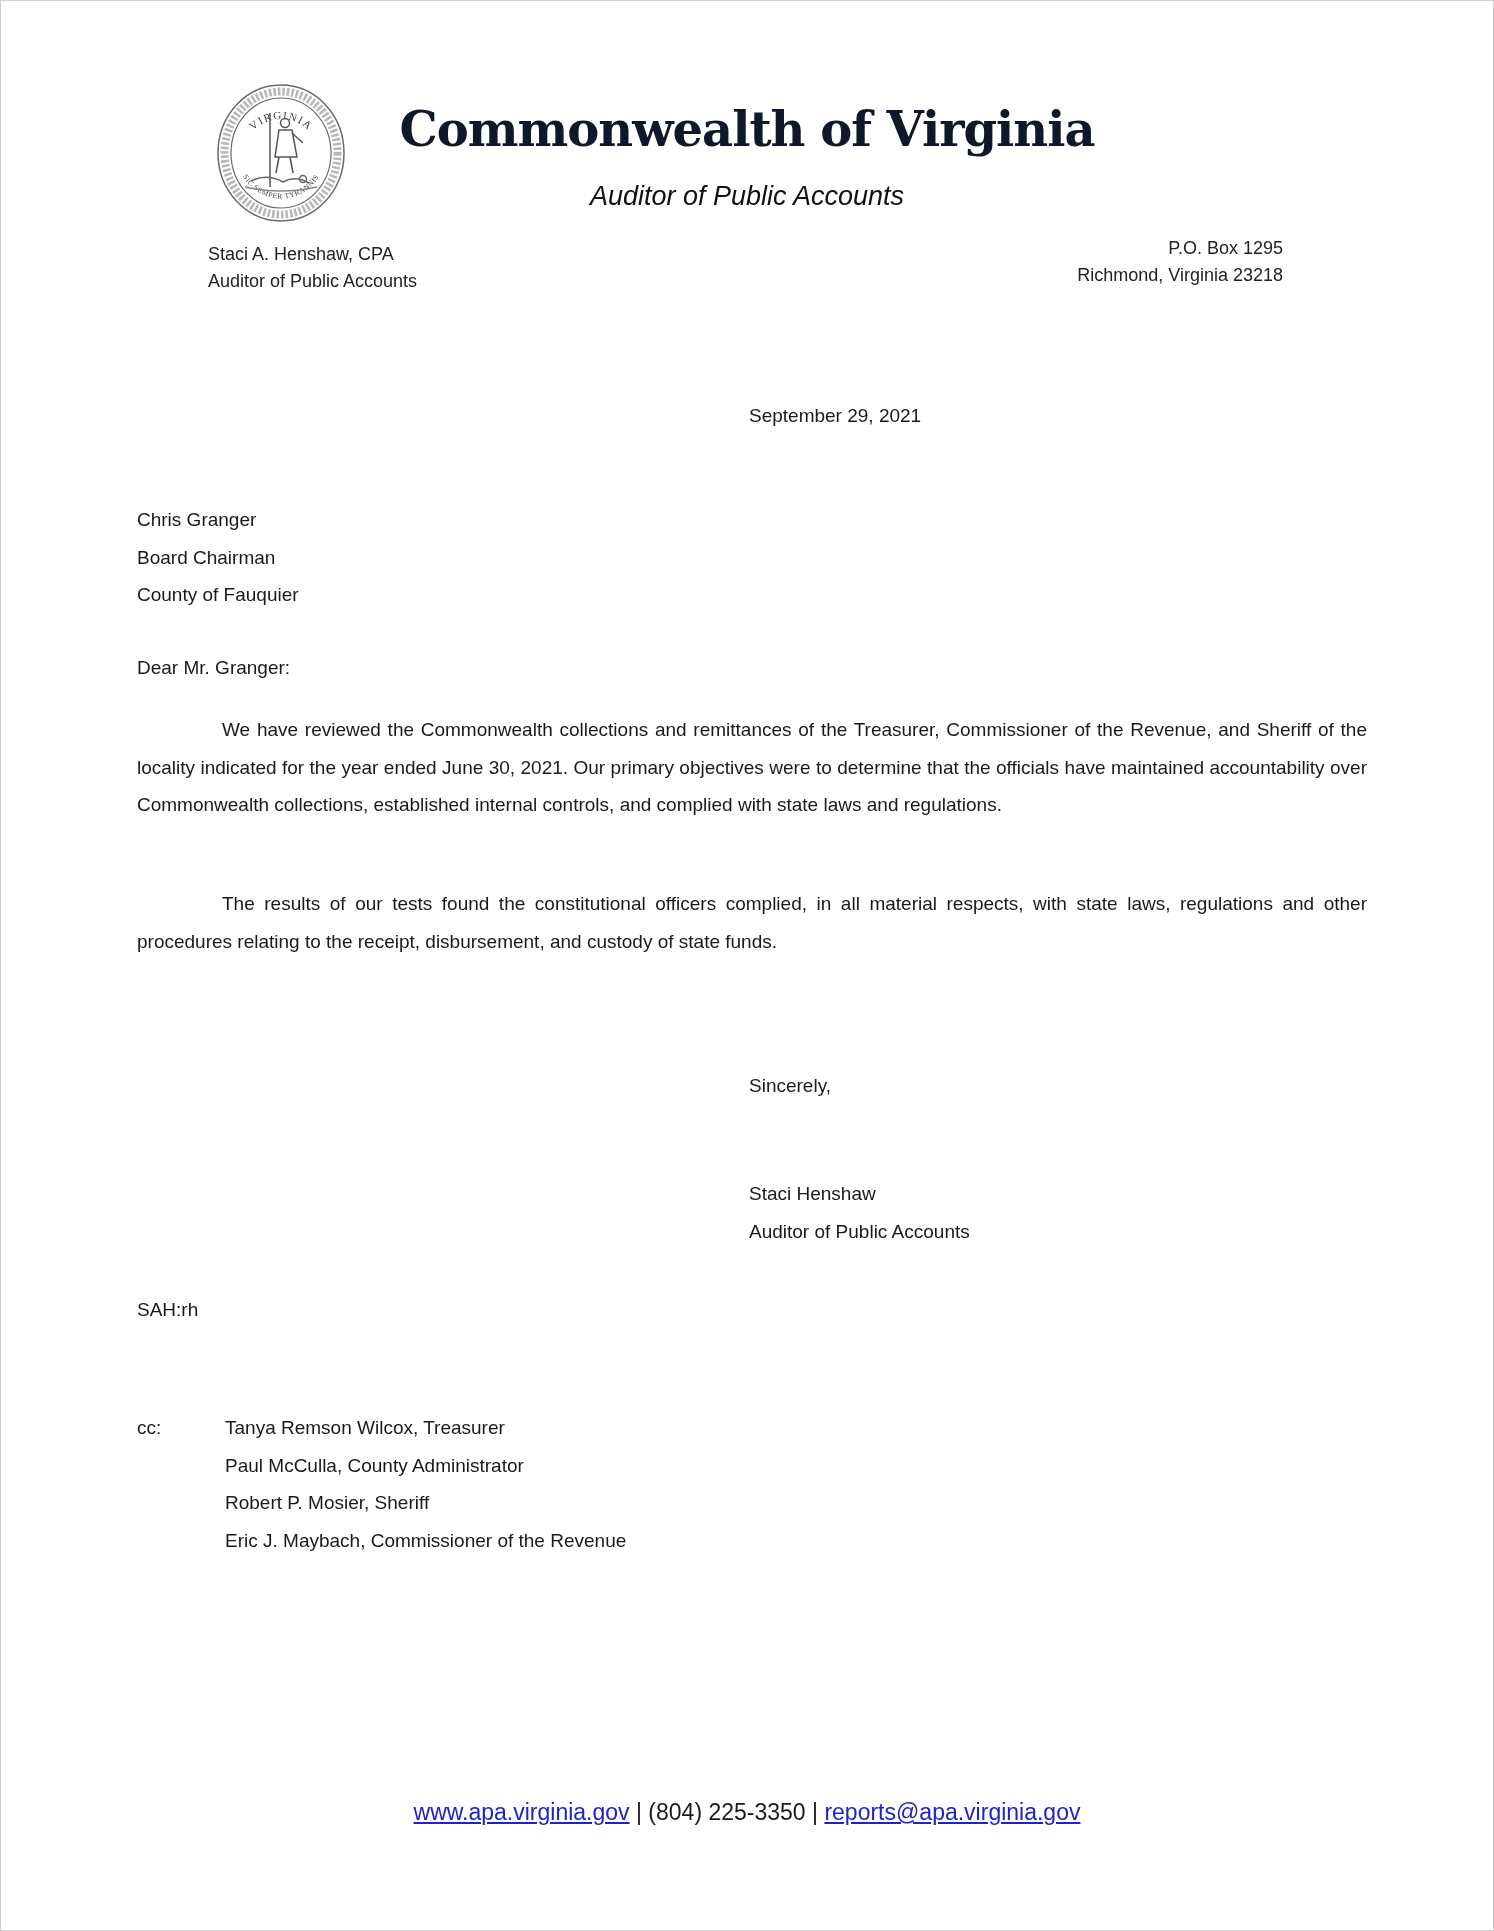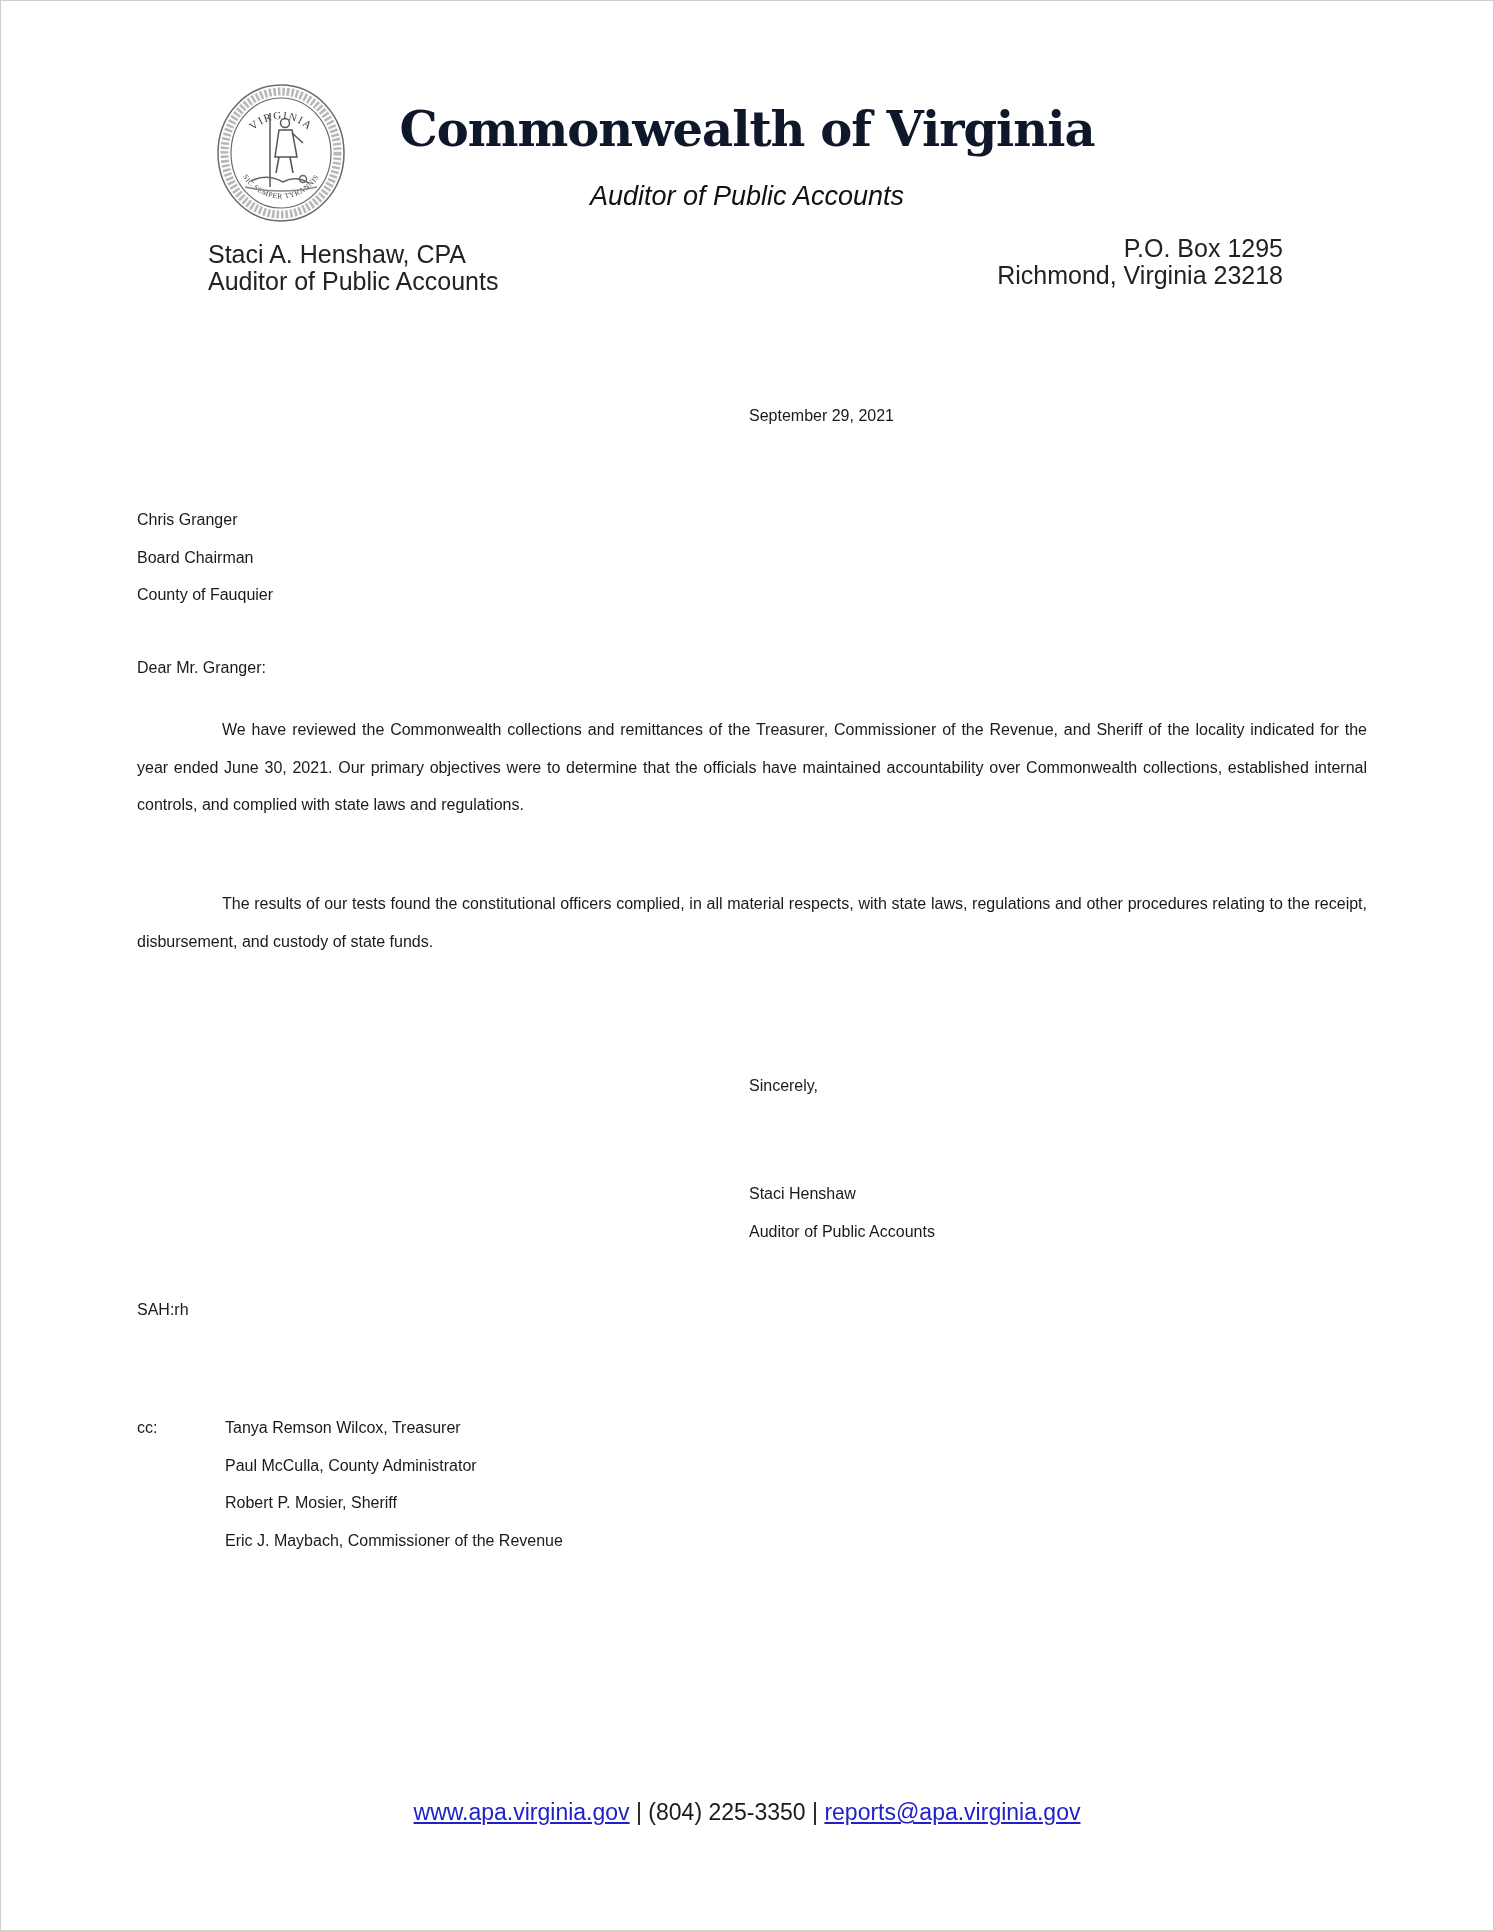--- a/index.html
+++ b/index.html
@@ -22,25 +22,25 @@
     letter-spacing:-1px;
     color:#0f172a;
   }
   .letterhead-subtitle{
     left:0;top:180px;width:100%;
     text-align:center;
     font-style:italic;
     font-size:27px;
     color:#111;
   }
-  .hdr-small{font-size:25px;line-height:27px;color:#222;}
+  .hdr-small{font-size:18px;line-height:27px;color:#222;}
   .hdr-left{left:207px;top:240px;text-align:left;}
   .hdr-right{right:210px;top:234px;text-align:right;}
   .seal-wrap{left:214px;top:82px;width:132px;height:140px;}
-  .body-text{font-size:16px;line-height:37.5px;color:#1a1a1a;}
+  .body-text{font-size:19px;line-height:37.5px;color:#1a1a1a;}
   .date-line{left:748px;top:396px;}
   .recipient{left:136px;top:500px;}
   .salutation{left:136px;top:648px;}
   .para{
     left:136px;width:1230px;
     text-align:justify;
     text-indent:85px;
   }
   .para-1{top:710px;}
   .para-2{top:884px;}

